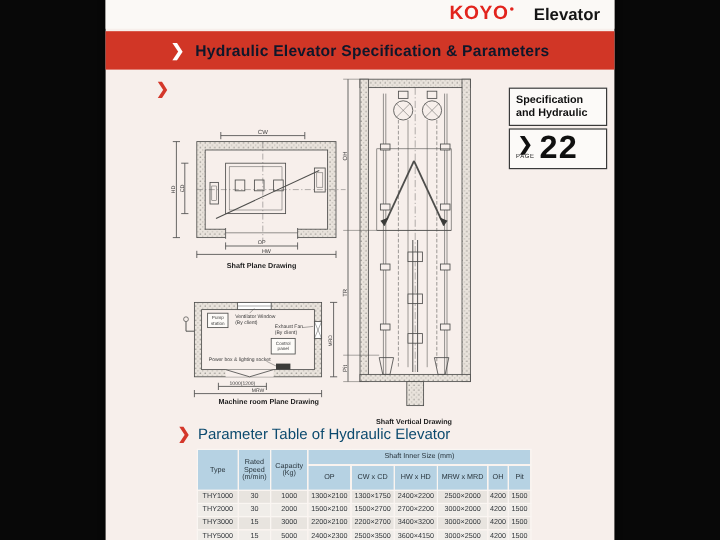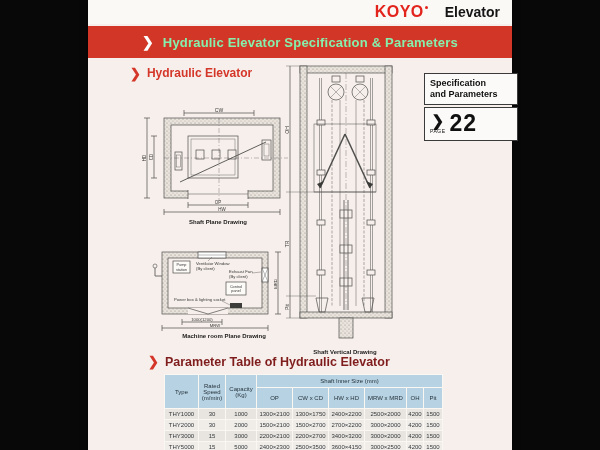--- a/index.html
+++ b/index.html
@@ -10,35 +10,35 @@
   .topbar{position:absolute;left:0;top:0;width:100%;height:24px;background:#fbf9f6;
           display:flex;align-items:center;justify-content:flex-end;box-sizing:border-box;padding-right:12px;}
   .logo{display:flex;align-items:flex-start;font-weight:bold;line-height:16px;}
   .logo .koyo{color:#e2241d;font-size:16px;font-weight:800;letter-spacing:.5px;}
   .logo .tm{width:3px;height:3px;background:#e2241d;border-radius:50%;margin:2px 1px 0 1px;display:inline-block;}
   .logo .prod{color:#151515;font-size:14px;margin-left:16px;}
   
   .banner{position:absolute;left:0;top:26px;width:100%;height:32px;background:#d13626;
           display:flex;align-items:center;justify-content:center;gap:9px;}
   .banner .chev{color:#fff;font-size:14px;font-weight:900;}
-  .banner .btitle{color:#86efac;font-size:13px;font-weight:bold;letter-spacing:.2px;}
+  .banner .btitle{color:#0f172a;font-size:13px;font-weight:bold;letter-spacing:.2px;}
   
   .chev-red{color:#d4372a;font-size:13px;font-weight:900;}
   .layout-title{position:absolute;left:42px;top:66px;display:flex;gap:6px;}
   .layout-title .txt{color:#d4372a;font-weight:bold;font-size:12px;line-height:14px;}
   .param-title{position:absolute;left:60px;top:354px;display:flex;gap:6px;align-items:center;}
-  .param-title .txt{color:#7f1d1d;font-weight:bold;font-size:12.5px;}
-  
-  .pagebox{position:absolute;left:336px;top:73px;width:94px;}
+  .param-title .txt{color:#0c4a6e;font-weight:normal;font-size:12.5px;}
+  
+  .pagebox{position:absolute;left:336px;top:73px;width:82px;}
   .pagebox .b1{border:1px solid #3a3a3a;background:#fcfaf8;padding:4px 5px;font-size:9px;font-weight:bold;color:#101010;line-height:11px;}
   .pagebox .b2{border:1px solid #3a3a3a;background:#fcfaf8;margin-top:2px;display:flex;align-items:center;padding:2px 5px 3px 5px;}
   .pagebox .chevcol{display:flex;flex-direction:column;align-items:center;margin-right:4px;}
   .pagebox .bigchev{font-size:15px;font-weight:900;color:#101010;line-height:15px;}
   .pagebox .pglabel{font-size:5px;color:#101010;letter-spacing:.5px;}
-  .pagebox .pnum{font-size:23px;font-weight:800;color:#101010;line-height:27px;letter-spacing:1px;}
+  .pagebox .pnum{font-size:27px;font-weight:800;color:#101010;line-height:27px;letter-spacing:1px;}
   
   .draw{position:absolute;}
   .caption{position:absolute;font-size:6px;font-weight:bold;color:#222;text-align:center;}
   svg text{font-family:"Liberation Sans",sans-serif;fill:#3a3a3a;}
   
   .ptable{position:absolute;left:76px;top:374px;border-collapse:collapse;table-layout:fixed;width:278px;}
   .ptable th,.ptable td{border:1px solid #faf6f2;font-weight:normal;text-align:center;vertical-align:middle;
        font-size:6px;color:#33383c;padding:0;overflow:hidden;}
   .ptable thead th{background:#b6d2e3;color:#28343c;}
   .ptable .hr1 th{height:12px;}
@@ -61,28 +61,28 @@
   </div>
 
   <div class="banner">
     <span class="chev">❯</span>
     <span class="btitle">Hydraulic Elevator Specification &amp; Parameters</span>
   </div>
 
   <div class="layout-title">
     <span class="chev-red">❯</span>
     <span class="txt">
-      <span>Hydraulic Elevator</span><br>
+      <br>
     </span>
   </div>
 
   <div class="pagebox">
     <div class="b1">
       <span>Specification</span><br>
-      <span>and Parameters</span>
+      <span>and Hydraulic</span>
     </div>
     <div class="b2">
       <span class="chevcol">
         <span class="bigchev">❯</span>
         <span class="pglabel">PAGE</span>
       </span>
       <span class="pnum">22</span>
     </div>
   </div>
 

